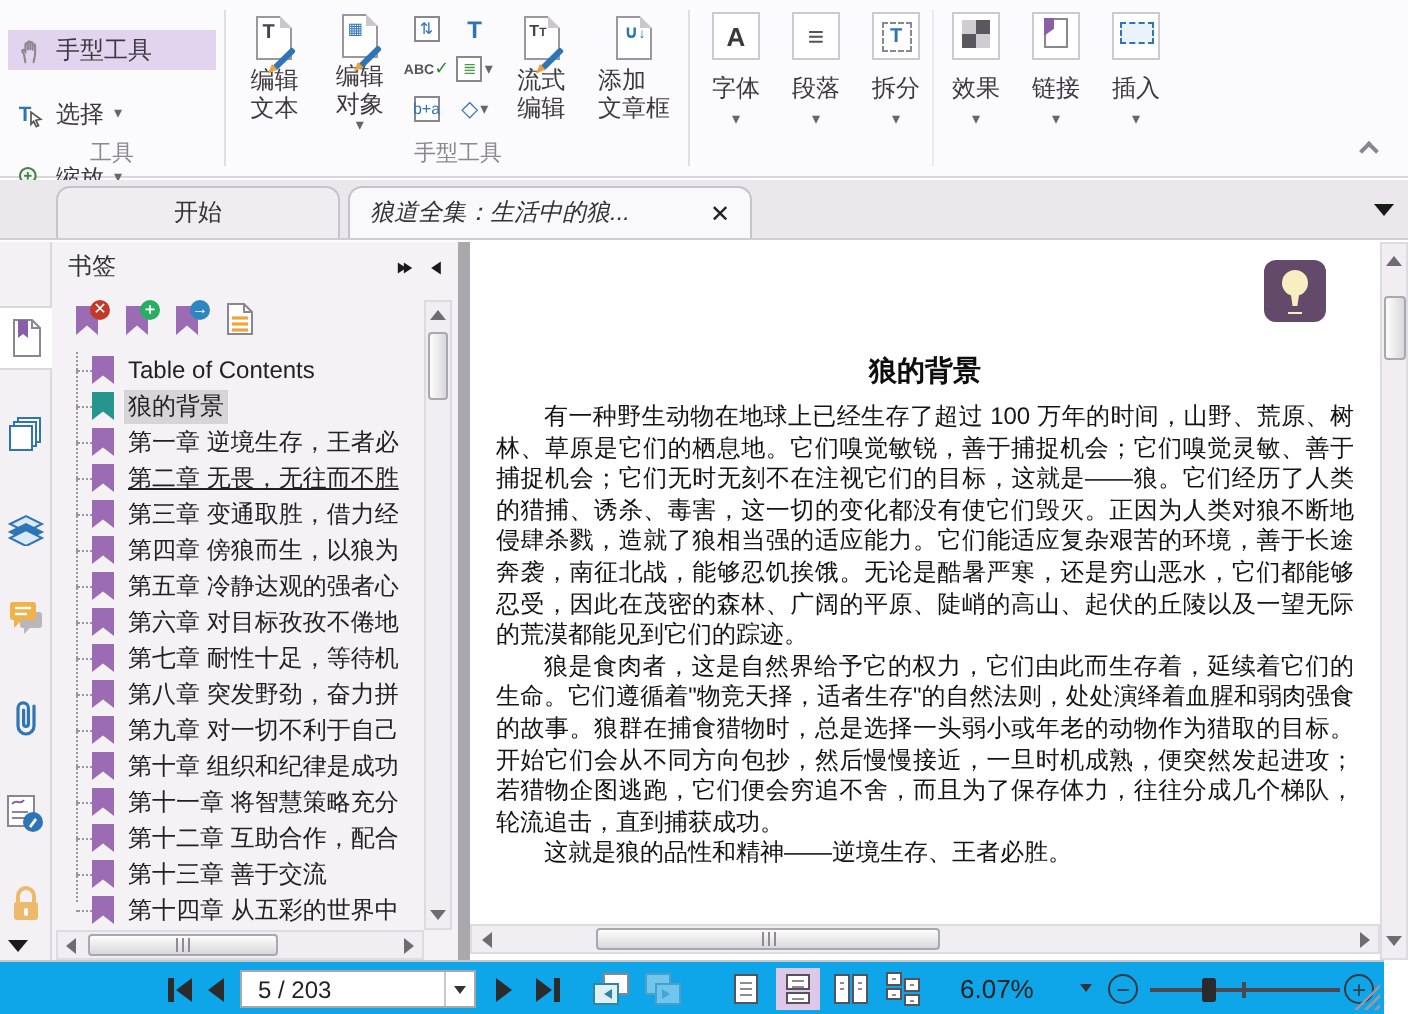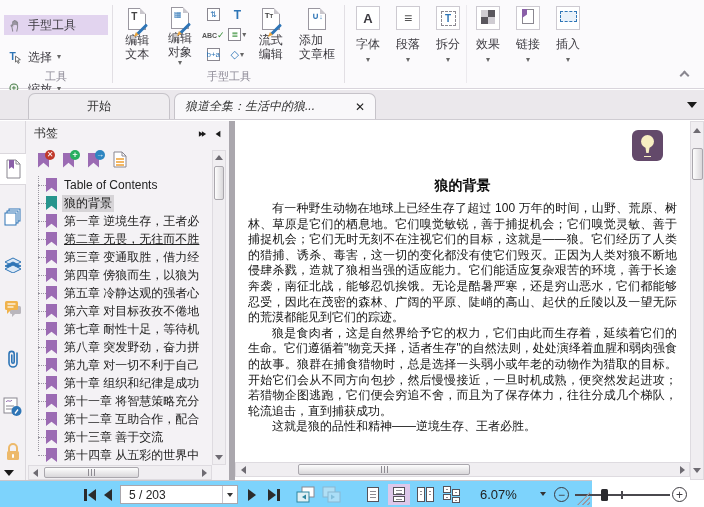--- a/index.html
+++ b/index.html
@@ -102,21 +102,21 @@
   .bulb .globe { position:absolute; left:9px; top:5px; width:13px; height:13px; background:#f7eec2; border-radius:50%; }
   .bulb .globe::after { content:""; position:absolute; left:3.5px; top:12px; width:6px; height:6px; background:#f7eec2; clip-path:polygon(15% 0,85% 0,70% 100%,30% 100%); }
   .bulb .base1 { position:absolute; left:12px; top:23px; width:7px; height:1.5px; background:#63496a; }
   .bulb .base2 { position:absolute; left:12px; top:25.5px; width:7px; height:1.5px; background:#f7eec2; }
 
   .doc-title { margin-top:56px; text-align:center; font-weight:bold; font-size:14px; color:#0d0d0d; }
   .doc-paragraphs { margin:6px 13px 0 13px; }
   .doc-paragraphs p { font-size:12px; line-height:15.6px; text-align:justify; text-indent:2em; color:#141414; }
 
   
-  .statusbar { position:absolute; left:0; top:480px; width:592px; height:27px; background:#7dd3fc; border-top:1px solid #c9c6cc; }
+  .statusbar { position:absolute; left:0; top:480px; width:692px; height:27px; background:#0ea5e9; border-top:1px solid #c9c6cc; }
   .nav-tri-l { width:0;height:0;border-style:solid;border-width:6px 8px 6px 0;border-color:transparent #2b2b2b transparent transparent; }
   .nav-tri-r { width:0;height:0;border-style:solid;border-width:6px 0 6px 8px;border-color:transparent transparent transparent #2b2b2b; }
   .nav-bar { width:2.5px; height:12px; background:#2b2b2b; }
   .sb-item { position:absolute; top:0; height:27px; display:flex; align-items:center; gap:1px; cursor:pointer; }
   .pagebox { position:absolute; left:120px; top:4px; width:118px; height:19px; background:#fff; border:1px solid #a9a6ac; display:flex; align-items:center; font-size:12px; color:#222; padding-left:8px; }
   .pagebox .pb-caret { margin-left:auto; border-left:1px solid #c9c6cc; align-self:stretch; display:flex; align-items:center; padding:0 4px; }
   .pb-tri { width:0;height:0;border-style:solid;border-width:4px 3.5px 0 3.5px;border-color:#333 transparent transparent transparent; }
 
   .viewmode { position:absolute; top:3px; width:22px; height:21px; display:flex; align-items:center; justify-content:center; cursor:pointer; }
   .viewmode.sel { background:#ddc8ea; }

